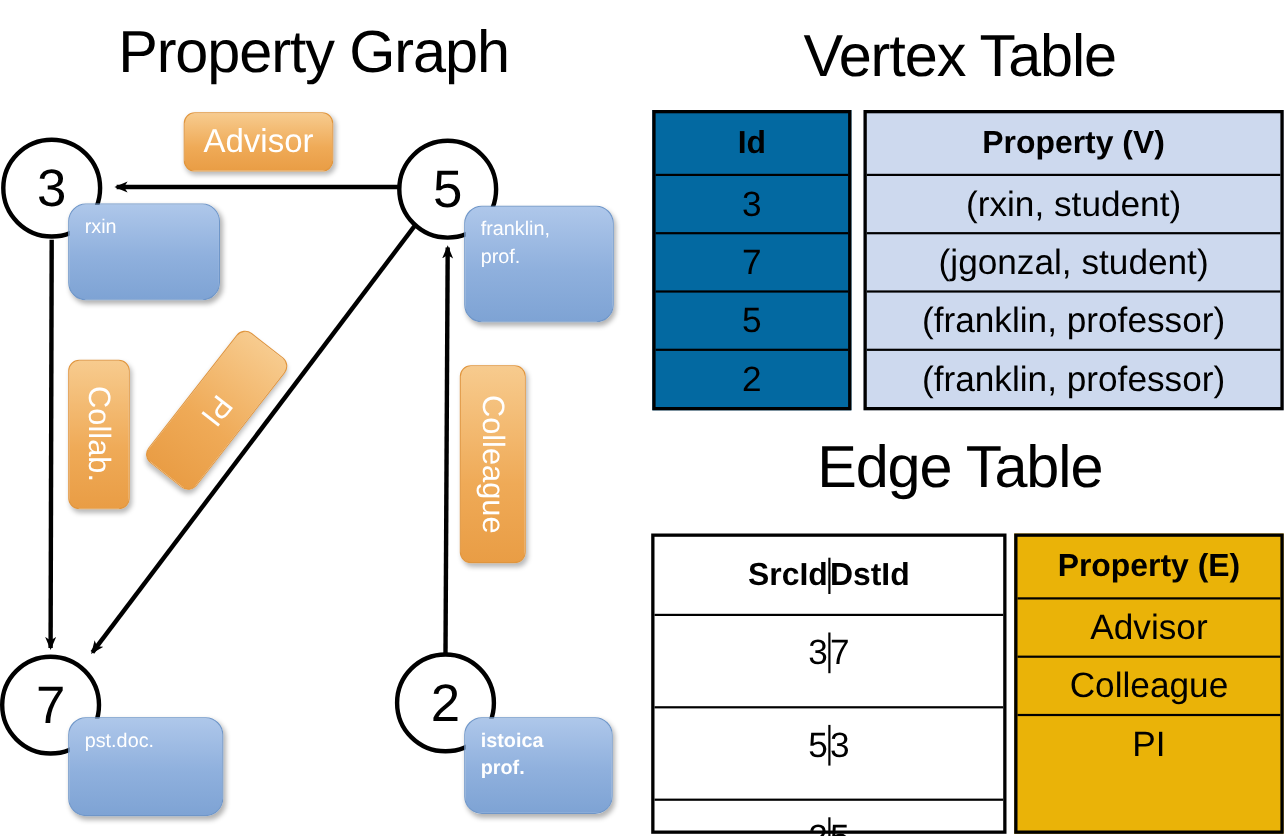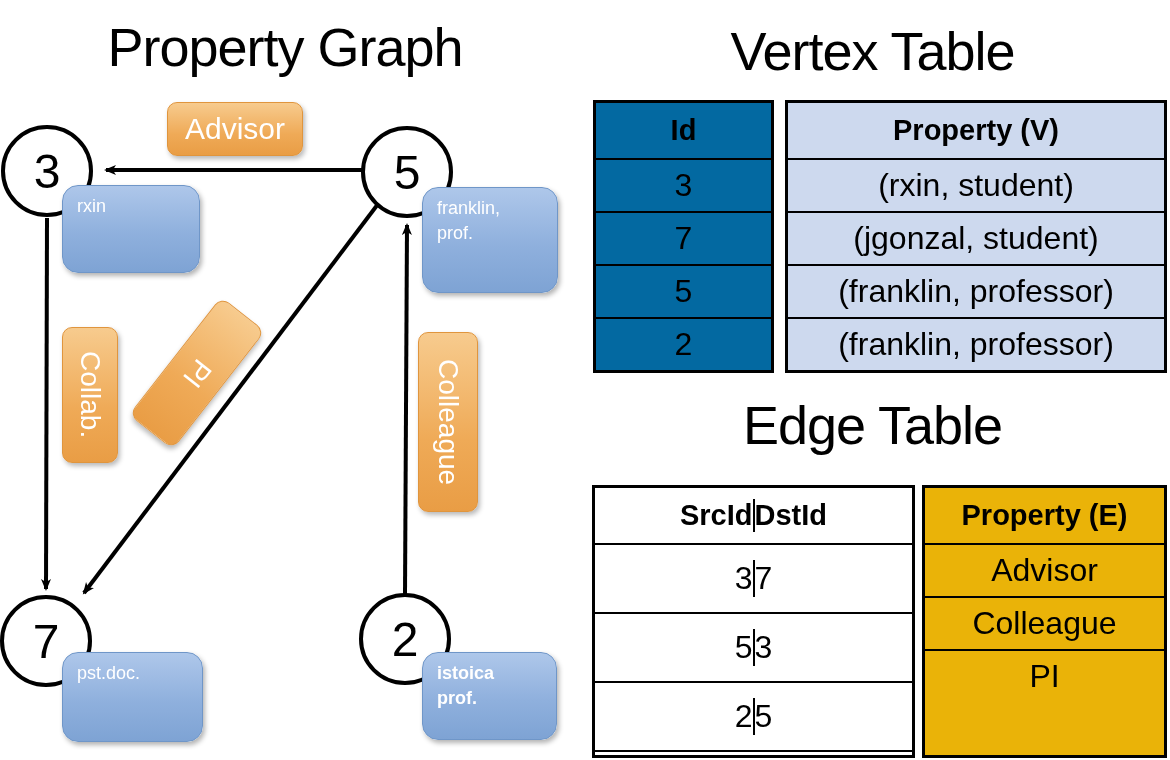--- a/index.html
+++ b/index.html
@@ -63,21 +63,21 @@
   .subtable .trow{
     display:flex;align-items:center;justify-content:center;
     border-top:2.5px solid #000;font-size:32px;
   }
   .subtable .trow.first{border-top:none;}
   .subtable .trow.head{font-weight:700;font-size:29px;}
   #vt-id{left:593px;top:100px;width:181px;height:273px;background:#0369a1;}
   #vt-prop{left:785px;top:100px;width:382px;height:273px;background:#cdd9ee;}
   #et-ids{left:592px;top:485px;width:323px;height:273px;background:#fff;}
   #et-prop{left:922px;top:485px;width:245px;height:273px;background:#eab308;}
-  #et-ids .trow{padding:15px;}
+  #et-ids .trow{padding:15px;margin-top:15px;}
   .tworow{display:grid;grid-template-columns:150px 1fr;align-items:stretch;}
   .tworow .cell{
     display:flex;align-items:center;justify-content:center;font-size:32px;
   }
   .tworow .cell.right{border-left:2.5px solid #000;}
   .tworow .cell.head{font-weight:700;font-size:29px;}
 </style>
 </head>
 <body>
 

